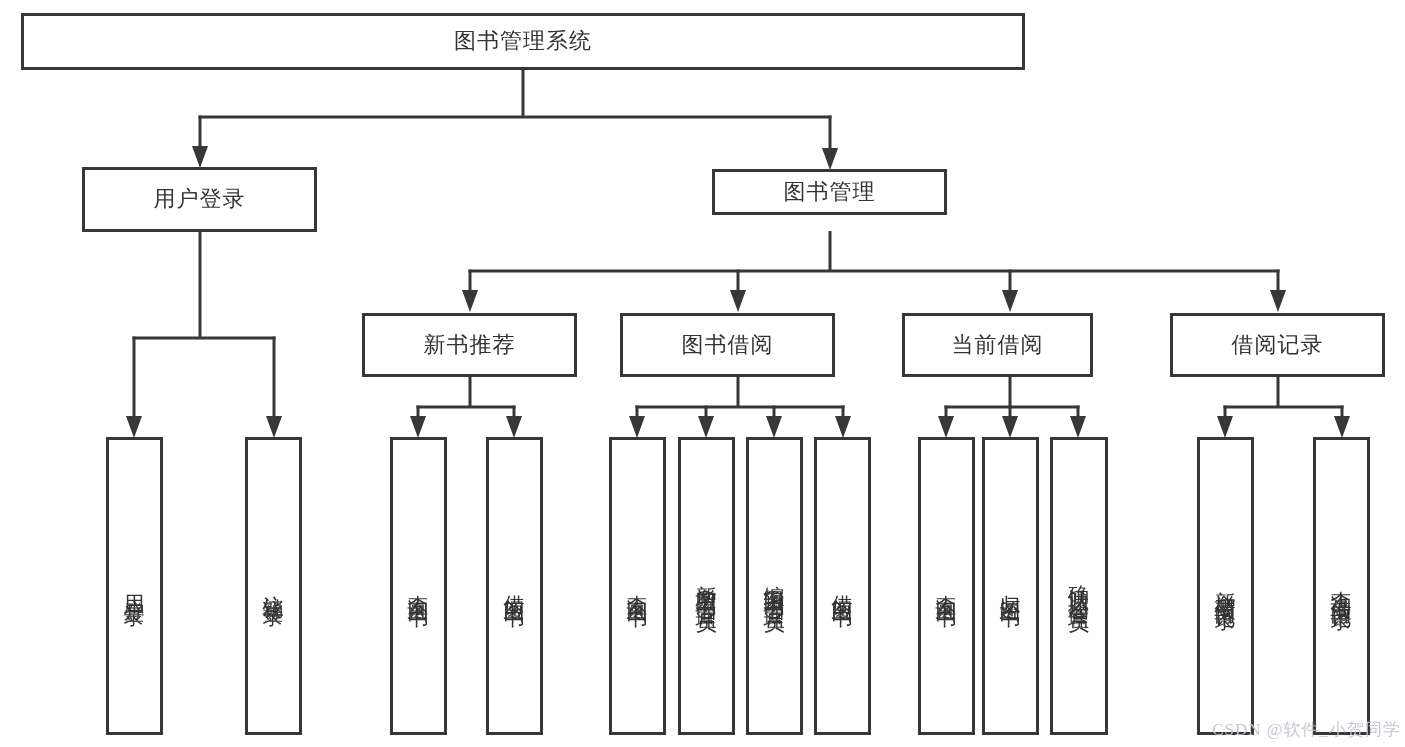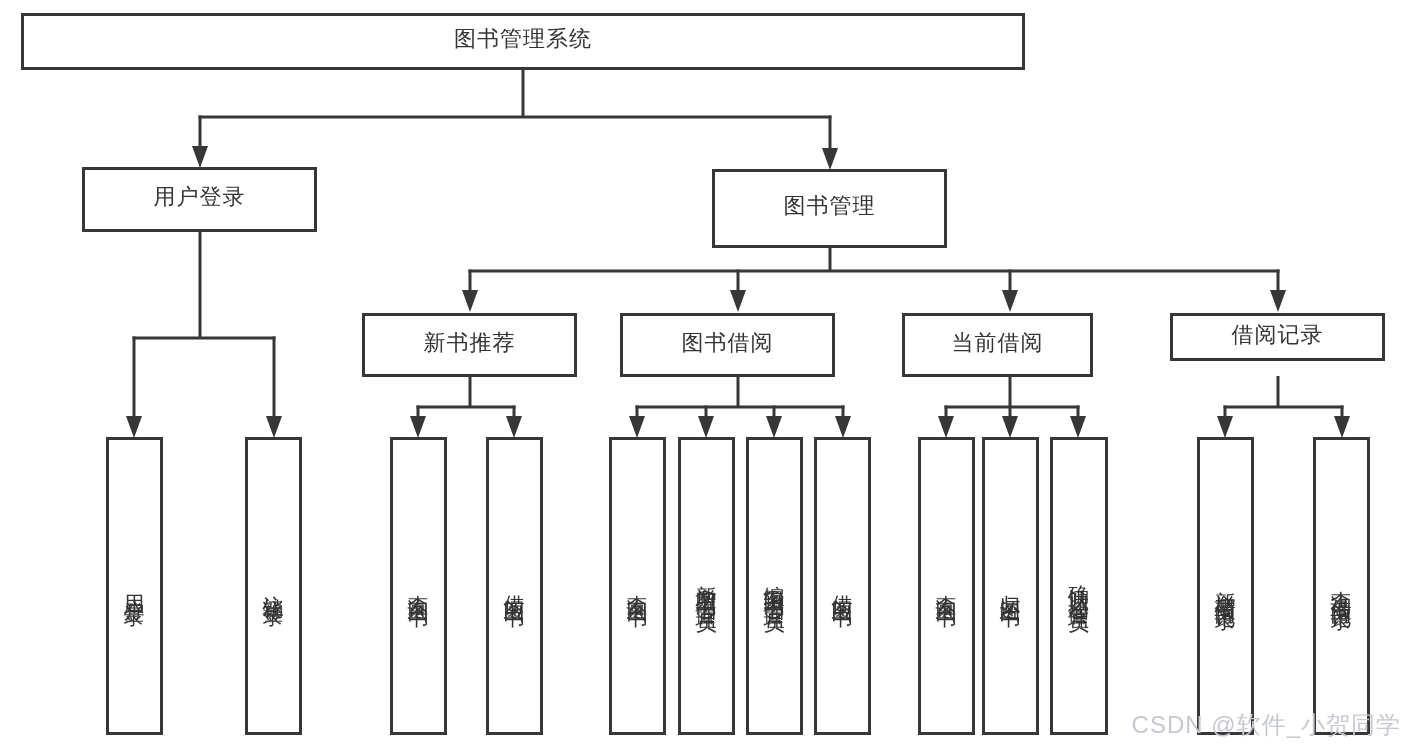--- a/index.html
+++ b/index.html
@@ -7,28 +7,28 @@
     position:relative;width:1405px;height:747px;background:#ffffff;
     font-family:"Liberation Sans","DejaVu Sans",sans-serif;overflow:hidden;
   }
   .wires{position:absolute;left:0;top:0;z-index:0;}
   .box{
     position:absolute;box-sizing:border-box;z-index:1;
     border:3px solid #373737;background:#ffffff;color:#333333;
     display:flex;align-items:center;justify-content:center;
     font-size:22px;letter-spacing:1px;line-height:1.2;
   }
-  .h{white-space:nowrap;font-family:Liberation Mono, monospace;}
+  .h{white-space:nowrap;}
   .v{
     writing-mode:vertical-rl;text-orientation:mixed;
     letter-spacing:4px;font-size:21px;
   }
   .watermark{
     position:absolute;right:4px;bottom:6px;z-index:2;
-    color:#c5c8ce;font-size:24px;letter-spacing:1px;white-space:nowrap;
+    color:#c5c8ce;font-size:17px;letter-spacing:1px;white-space:nowrap;font-family:Liberation Serif, serif;
   }
 </style>
 </head>
 <body>
 
 <div class="stage">
 
   <svg class="wires" width="1405" height="747" viewBox="0 0 1405 747">
     <g stroke="#373737" stroke-width="3" fill="none">
 
@@ -95,34 +95,34 @@
     </g>
   </svg>
 
   <div class="box h" style="left:21px;top:13px;width:1004px;height:57px">
     <span>图书管理系统</span>
   </div>
 
   <div class="box h" style="left:82px;top:167px;width:235px;height:65px">
     <span>用户登录</span>
   </div>
-  <div class="box h" style="left:712px;top:169px;width:235px;height:79px">
+  <div class="box h" style="left:712px;top:169px;width:235px;height:46px">
     <span>图书管理</span>
   </div>
 
   <div class="box h" style="left:362px;top:313px;width:215px;height:64px">
     <span>新书推荐</span>
   </div>
   <div class="box h" style="left:620px;top:313px;width:215px;height:64px">
     <span>图书借阅</span>
   </div>
   <div class="box h" style="left:902px;top:313px;width:191px;height:64px">
     <span>当前借阅</span>
   </div>
-  <div class="box h" style="left:1170px;top:313px;width:215px;height:48px">
+  <div class="box h" style="left:1170px;top:313px;width:215px;height:64px">
     <span>借阅记录</span>
   </div>
 
   <div class="box v" style="left:106px;top:437px;width:57px;height:298px">
     <span>用户登录</span>
   </div>
   <div class="box v" style="left:245px;top:437px;width:57px;height:298px">
     <span>注销登录</span>
   </div>
 

